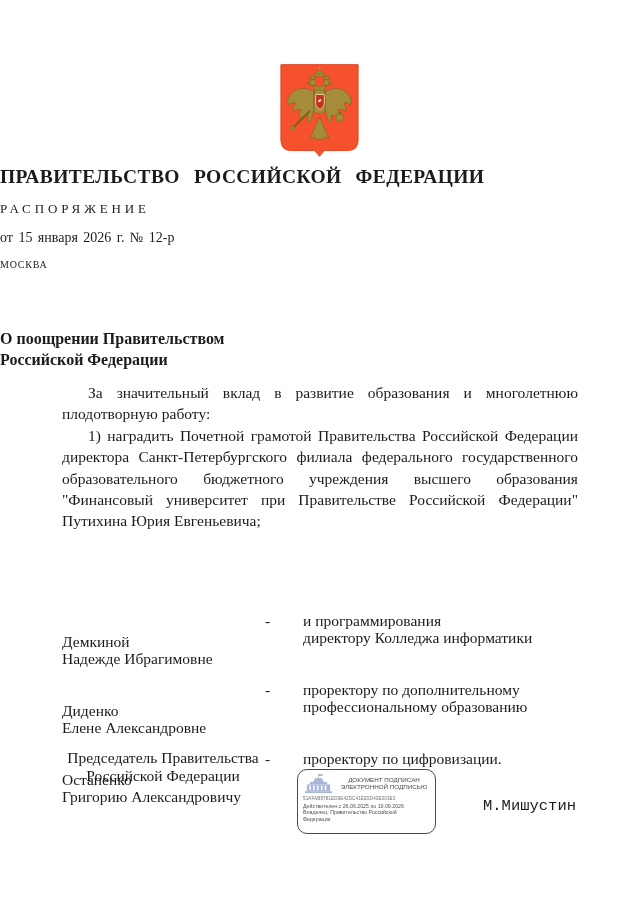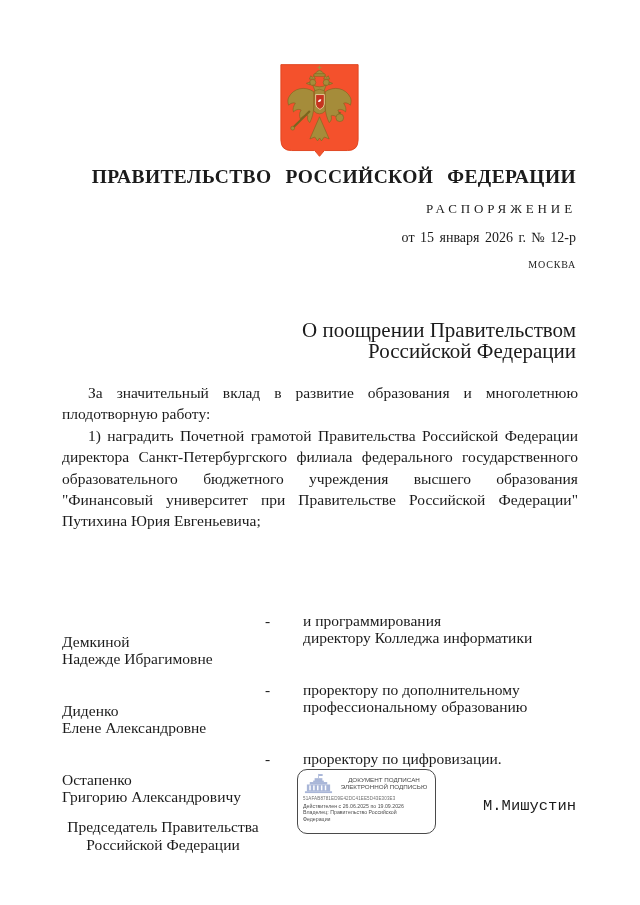--- a/index.html
+++ b/index.html
@@ -5,56 +5,56 @@
   html,body{margin:0;padding:0;background:#fff;}
   .page{
     position:relative;
     width:640px;height:905px;
     background:#ffffff;
     font-family:"Liberation Serif", serif;
     color:#1b1b1b;
     overflow:hidden;
   }
   .abs{position:absolute;}
-  .center{left:0;width:576px;text-align:right;}
+  .center{left:0;width:576px;text-align:left;}
 
   .coat{left:278px;top:62px;width:83px;height:96px;}
 
   .org-name{
     top:166px;font-size:19.5px;font-weight:bold;
     word-spacing:0.45em;letter-spacing:0.02em;
   }
   .doc-type{
     top:201px;font-size:13px;letter-spacing:0.30em;
   }
   .date-line{
     top:230px;font-size:14px;word-spacing:0.14em;
   }
   .city{
     top:259px;font-size:10px;letter-spacing:0.08em;
   }
   .doc-title{
-    top:320px;font-size:21px;font-weight:normal;line-height:21px;
+    top:328px;font-size:16px;font-weight:bold;line-height:21px;
   }
 
   .body-text{
     left:62px;top:382px;width:516px;
     font-size:15.5px;line-height:21.4px;
     text-align:justify;
   }
   .body-text p{margin:0;text-indent:26px;}
 
   .awards{left:62px;top:612px;width:516px;font-size:15.5px;line-height:17px;}
   .award-row{display:flex;margin-bottom:14px;}
   .award-name{width:203px;margin-top:21px;}
   .award-dash{width:38px;}
   .award-pos{width:255px;}
 
   .sig-left{
-    left:60px;top:818px;width:206px;text-align:center;
+    left:60px;top:749px;width:206px;text-align:center;
     font-size:15.5px;line-height:17.5px;
   }
   .sig-name{
     top:797px;right:64px;font-size:15.5px;font-family:Liberation Mono, monospace;
   }
 
   .stamp{
     left:297px;top:769px;width:137px;height:63px;
     border:1px solid #4a4a4a;border-radius:10px;
     background:#fff;overflow:hidden;

